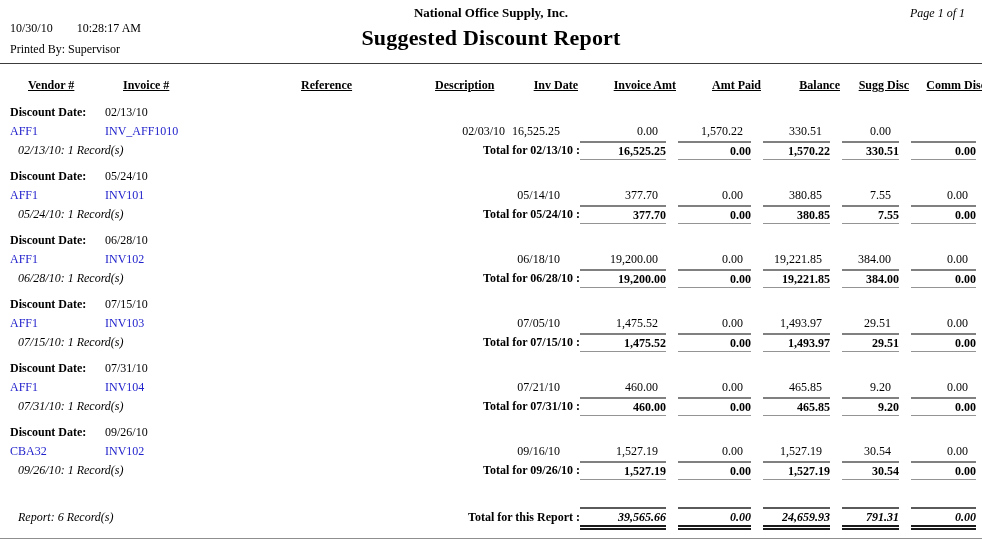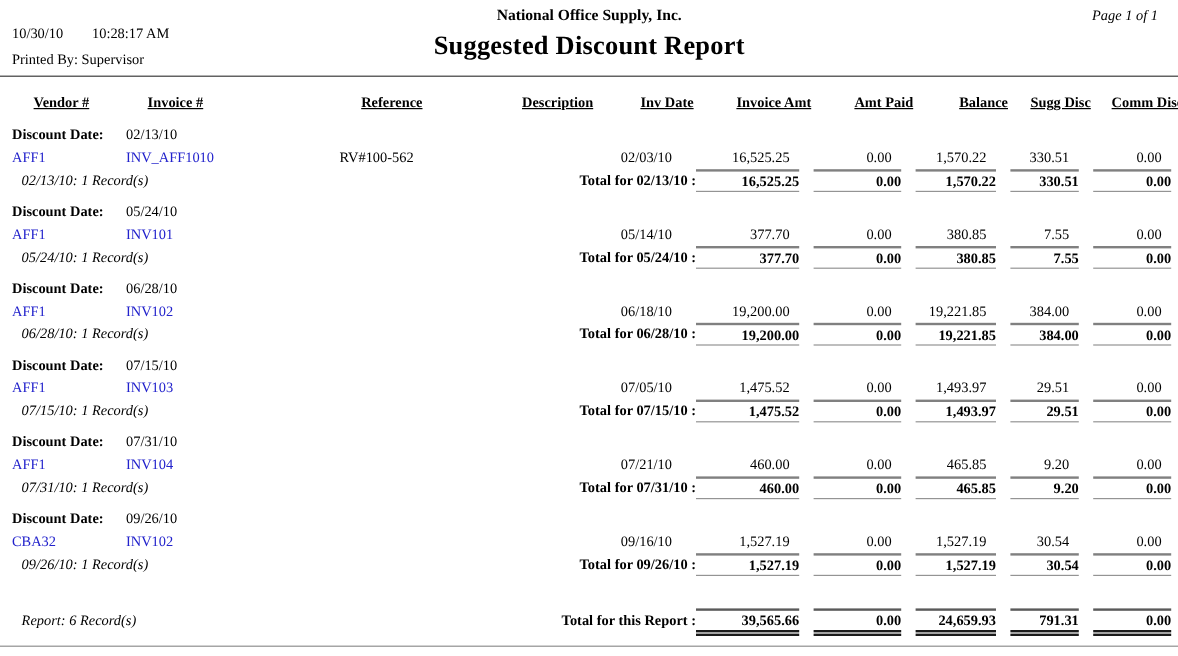--- a/index.html
+++ b/index.html
@@ -49,21 +49,21 @@
     text-align:right; font-weight:bold;
     border-top:2px solid #808080; border-bottom:1px solid #949494;
     margin-left:12px; line-height:16px;
   }
 
   
   .report-total { margin-top:27px; height:23px; line-height:20px; }
   .gcell {
     text-align:right; font-weight:bold;
     border-top:2px solid #5a5a5a; border-bottom:5px double #1a1a1a;
-    margin-left:12px; line-height:15px; padding-top:1px;
+    margin-left:12px; line-height:15px; padding-top:1px;font-style:italic;
   }
   .bottom-rule { margin-top:8px; border-top:1px solid #8f8f8f; height:0; }
 </style>
 </head>
 <body>
 
 <div class="header">
   <div class="h-left">
     <div class="line1">
       <span>10/30/10</span><span class="time">10:28:17 AM</span>
@@ -91,21 +91,20 @@
 </div>
 
 <section class="group">
   <div class="row grid">
     <span class="dd-label">Discount Date:</span>
     <span>02/13/10</span>
   </div>
   <div class="row grid">
     <span class="link">AFF1</span>
     <span class="link">INV_AFF1010</span>
-    <span>RV#100-562</span>
     <span></span>
     <span class="r">02/03/10</span>
     <span class="r">16,525.25</span>
     <span class="r">0.00</span>
     <span class="r">1,570.22</span>
     <span class="r">330.51</span>
     <span class="r">0.00</span>
   </div>
   <div class="row total-grid">
     <span class="records">02/13/10: 1 Record(s)</span>

